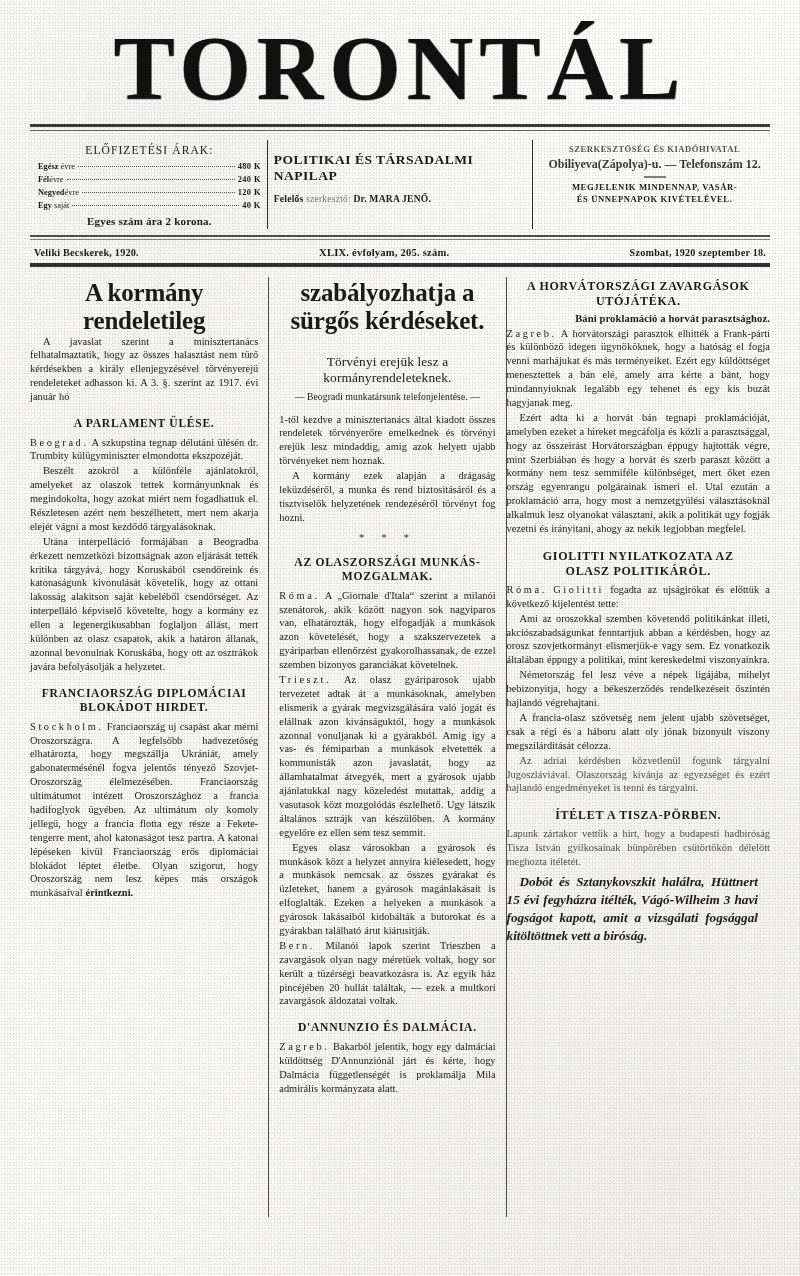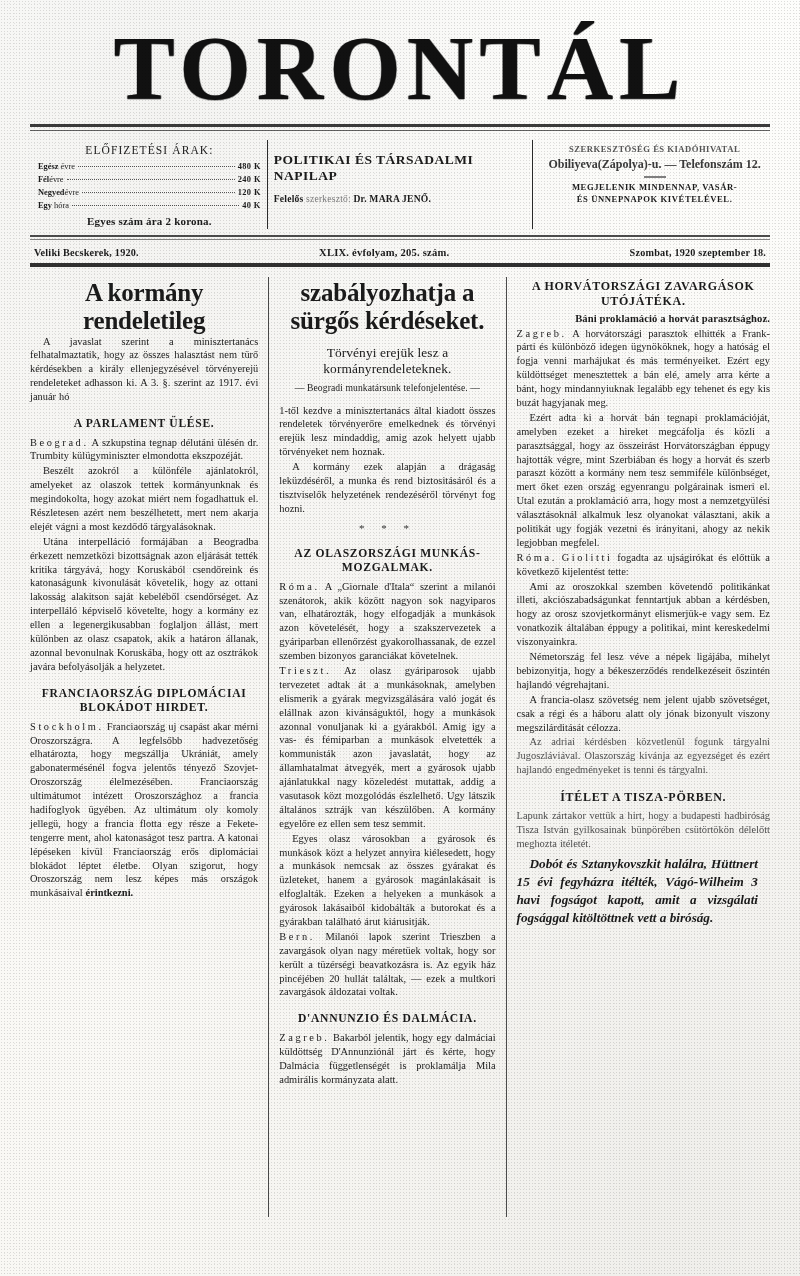--- a/index.html
+++ b/index.html
@@ -154,36 +154,36 @@
   
   .columns {
     display: flex;
     margin-top: 10px;
     height: 940px;
   }
   .col { box-sizing: border-box; position: relative; }
   .col1 { width: 32.2%; padding-right: 10px; }
   .col2 { width: 32.2%; padding: 0 10px;
           border-left: 1px solid #4a4a4a; border-right: 1px solid #4a4a4a; }
-  .col3 { width: 35.6%; padding-left: 10px; }
+  .col3 { width: 35.6%; }
 
   .lead-head {
     text-align: center;
     font-size: 25px;
     font-weight: 700;
     line-height: 1.12;
     letter-spacing: -0.2px;
     margin: 2px 0 0 0;
   }
   .lead-head .l2 { font-size: 25px; }
   .lead-sub {
     text-align: center;
     font-size: 13.4px;
     font-weight: 400;
-    margin-top: 10px;
+    margin-top: 19px;
     letter-spacing: .1px;
   }
   .lead-credit {
     text-align: center;
     font-size: 9.6px;
     margin-top: 5px;
     letter-spacing: .1px;
   }
 
   .sec-head {
@@ -261,21 +261,21 @@
         <span class="price-label"><span>Fél</span><span class="lite">évre</span></span>
         <span class="price-dots"></span>
         <span class="price-val">240 K</span>
       </div>
       <div class="price-row">
         <span class="price-label"><span>Negyed</span><span class="lite">évre</span></span>
         <span class="price-dots"></span>
         <span class="price-val">120 K</span>
       </div>
       <div class="price-row">
-        <span class="price-label"><span>Egy</span><span class="lite"> hóra</span></span>
+        <span class="price-label"><span>Egy</span><span class="lite"> saját</span></span>
         <span class="price-dots"></span>
         <span class="price-val">40 K</span>
       </div>
 
       <div class="price-single">Egyes szám ára 2 korona.</div>
     </div>
 
     <div class="hb-col hb-mid">
       <div class="hb-main-title">POLITIKAI ÉS TÁRSADALMI NAPILAP</div>
       <div class="hb-editor">
@@ -366,20 +366,24 @@
       <div class="sec-head big" style="margin-top:2px">
         <div>A HORVÁTORSZÁGI ZAVARGÁSOK</div>
         <div>UTÓJÁTÉKA.</div>
       </div>
       <div class="sec-sub">Báni proklamáció a horvát parasztsághoz.</div>
       <p class="body noind">
         <span class="dateline">Zagreb.</span><span> A horvátországi parasztok elhitték a Frank-párti és különböző idegen ügynököknek, hogy a hatóság el fogja venni marhájukat és más terményeiket. Ezért egy küldöttséget menesztettek a bán elé, amely arra kérte a bánt, hogy mindannyiuknak legalább egy tehenet és egy kis buzát hagyjanak meg.</span>
       </p>
       <p class="body">Ezért adta ki a horvát bán tegnapi proklamációját, amelyben ezeket a hireket megcáfolja és közli a parasztsággal, hogy az összeirást Horvátországban éppugy hajtották végre, mint Szerbiában és hogy a horvát és szerb paraszt között a kormány nem tesz semmiféle különbséget, mert őket ezen ország egyenrangu polgárainak ismeri el. Utal ezután a proklamáció arra, hogy most a nemzetgyülési választásoknál alkalmuk lesz olyanokat választani, akik a politikát ugy fogják vezetni és irányitani, ahogy az nekik legjobban megfelel.</p>
 
+      <div class="sec-head big">
+        <div>GIOLITTI NYILATKOZATA AZ</div>
+        <div>OLASZ POLITIKÁRÓL.</div>
+      </div>
       <p class="body noind">
         <span class="dateline">Róma.</span>
         <span class="dateline">Giolitti</span><span> fogadta az ujságirókat és előttük a következő kijelentést tette:</span>
       </p>
       <p class="body">Ami az oroszokkal szemben követendő politikánkat illeti, akciószabadságunkat fenntartjuk abban a kérdésben, hogy az orosz szovjetkormányt elismerjük-e vagy sem. Ez vonatkozik általában éppugy a politikai, mint kereskedelmi viszonyainkra.</p>
       <p class="body">Németország fel lesz véve a népek ligájába, mihelyt bebizonyitja, hogy a békeszerződés rendelkezéseit őszintén hajlandó végrehajtani.</p>
       <p class="body">A francia-olasz szövetség nem jelent ujabb szövetséget, csak a régi és a háboru alatt oly jónak bizonyult viszony megszilárditását célozza.</p>
       <p class="body faintish">Az adriai kérdésben közvetlenül fogunk tárgyalni Jugoszláviával. Olaszország kivánja az egyezséget és ezért hajlandó engedményeket is tenni és tárgyalni.</p>
 
       <div class="sec-head big">ÍTÉLET A TISZA-PÖRBEN.</div>

